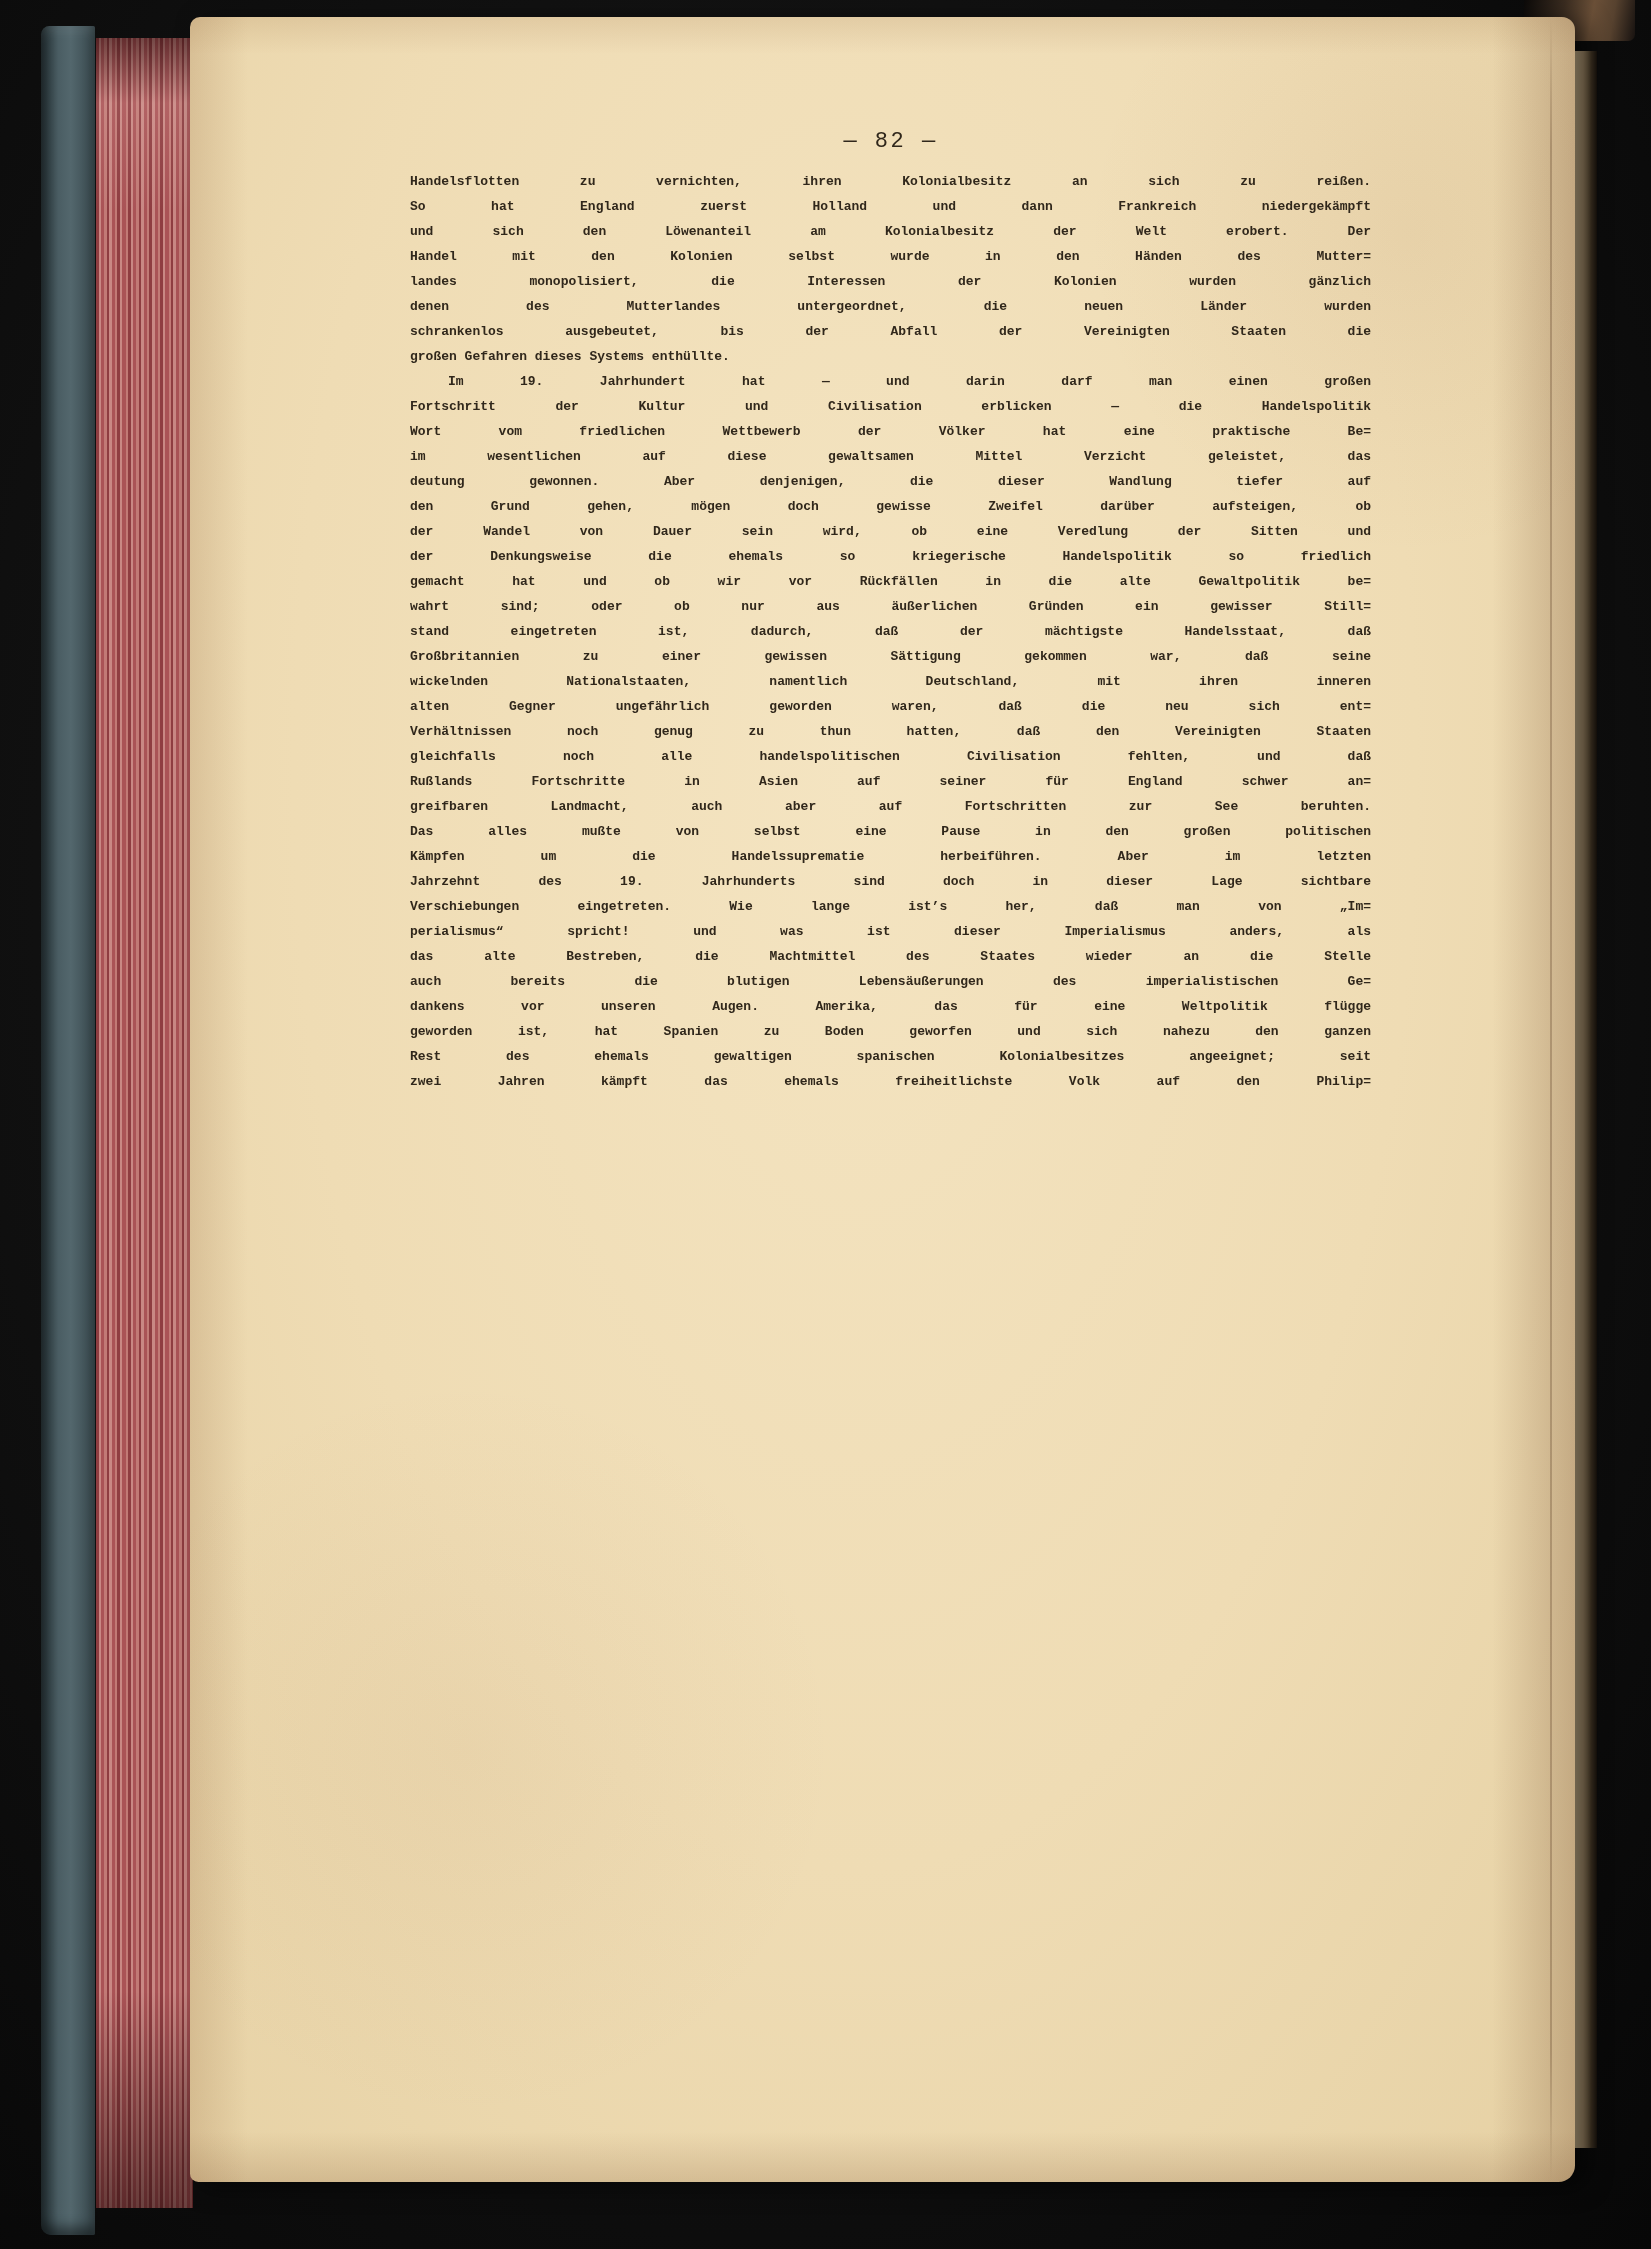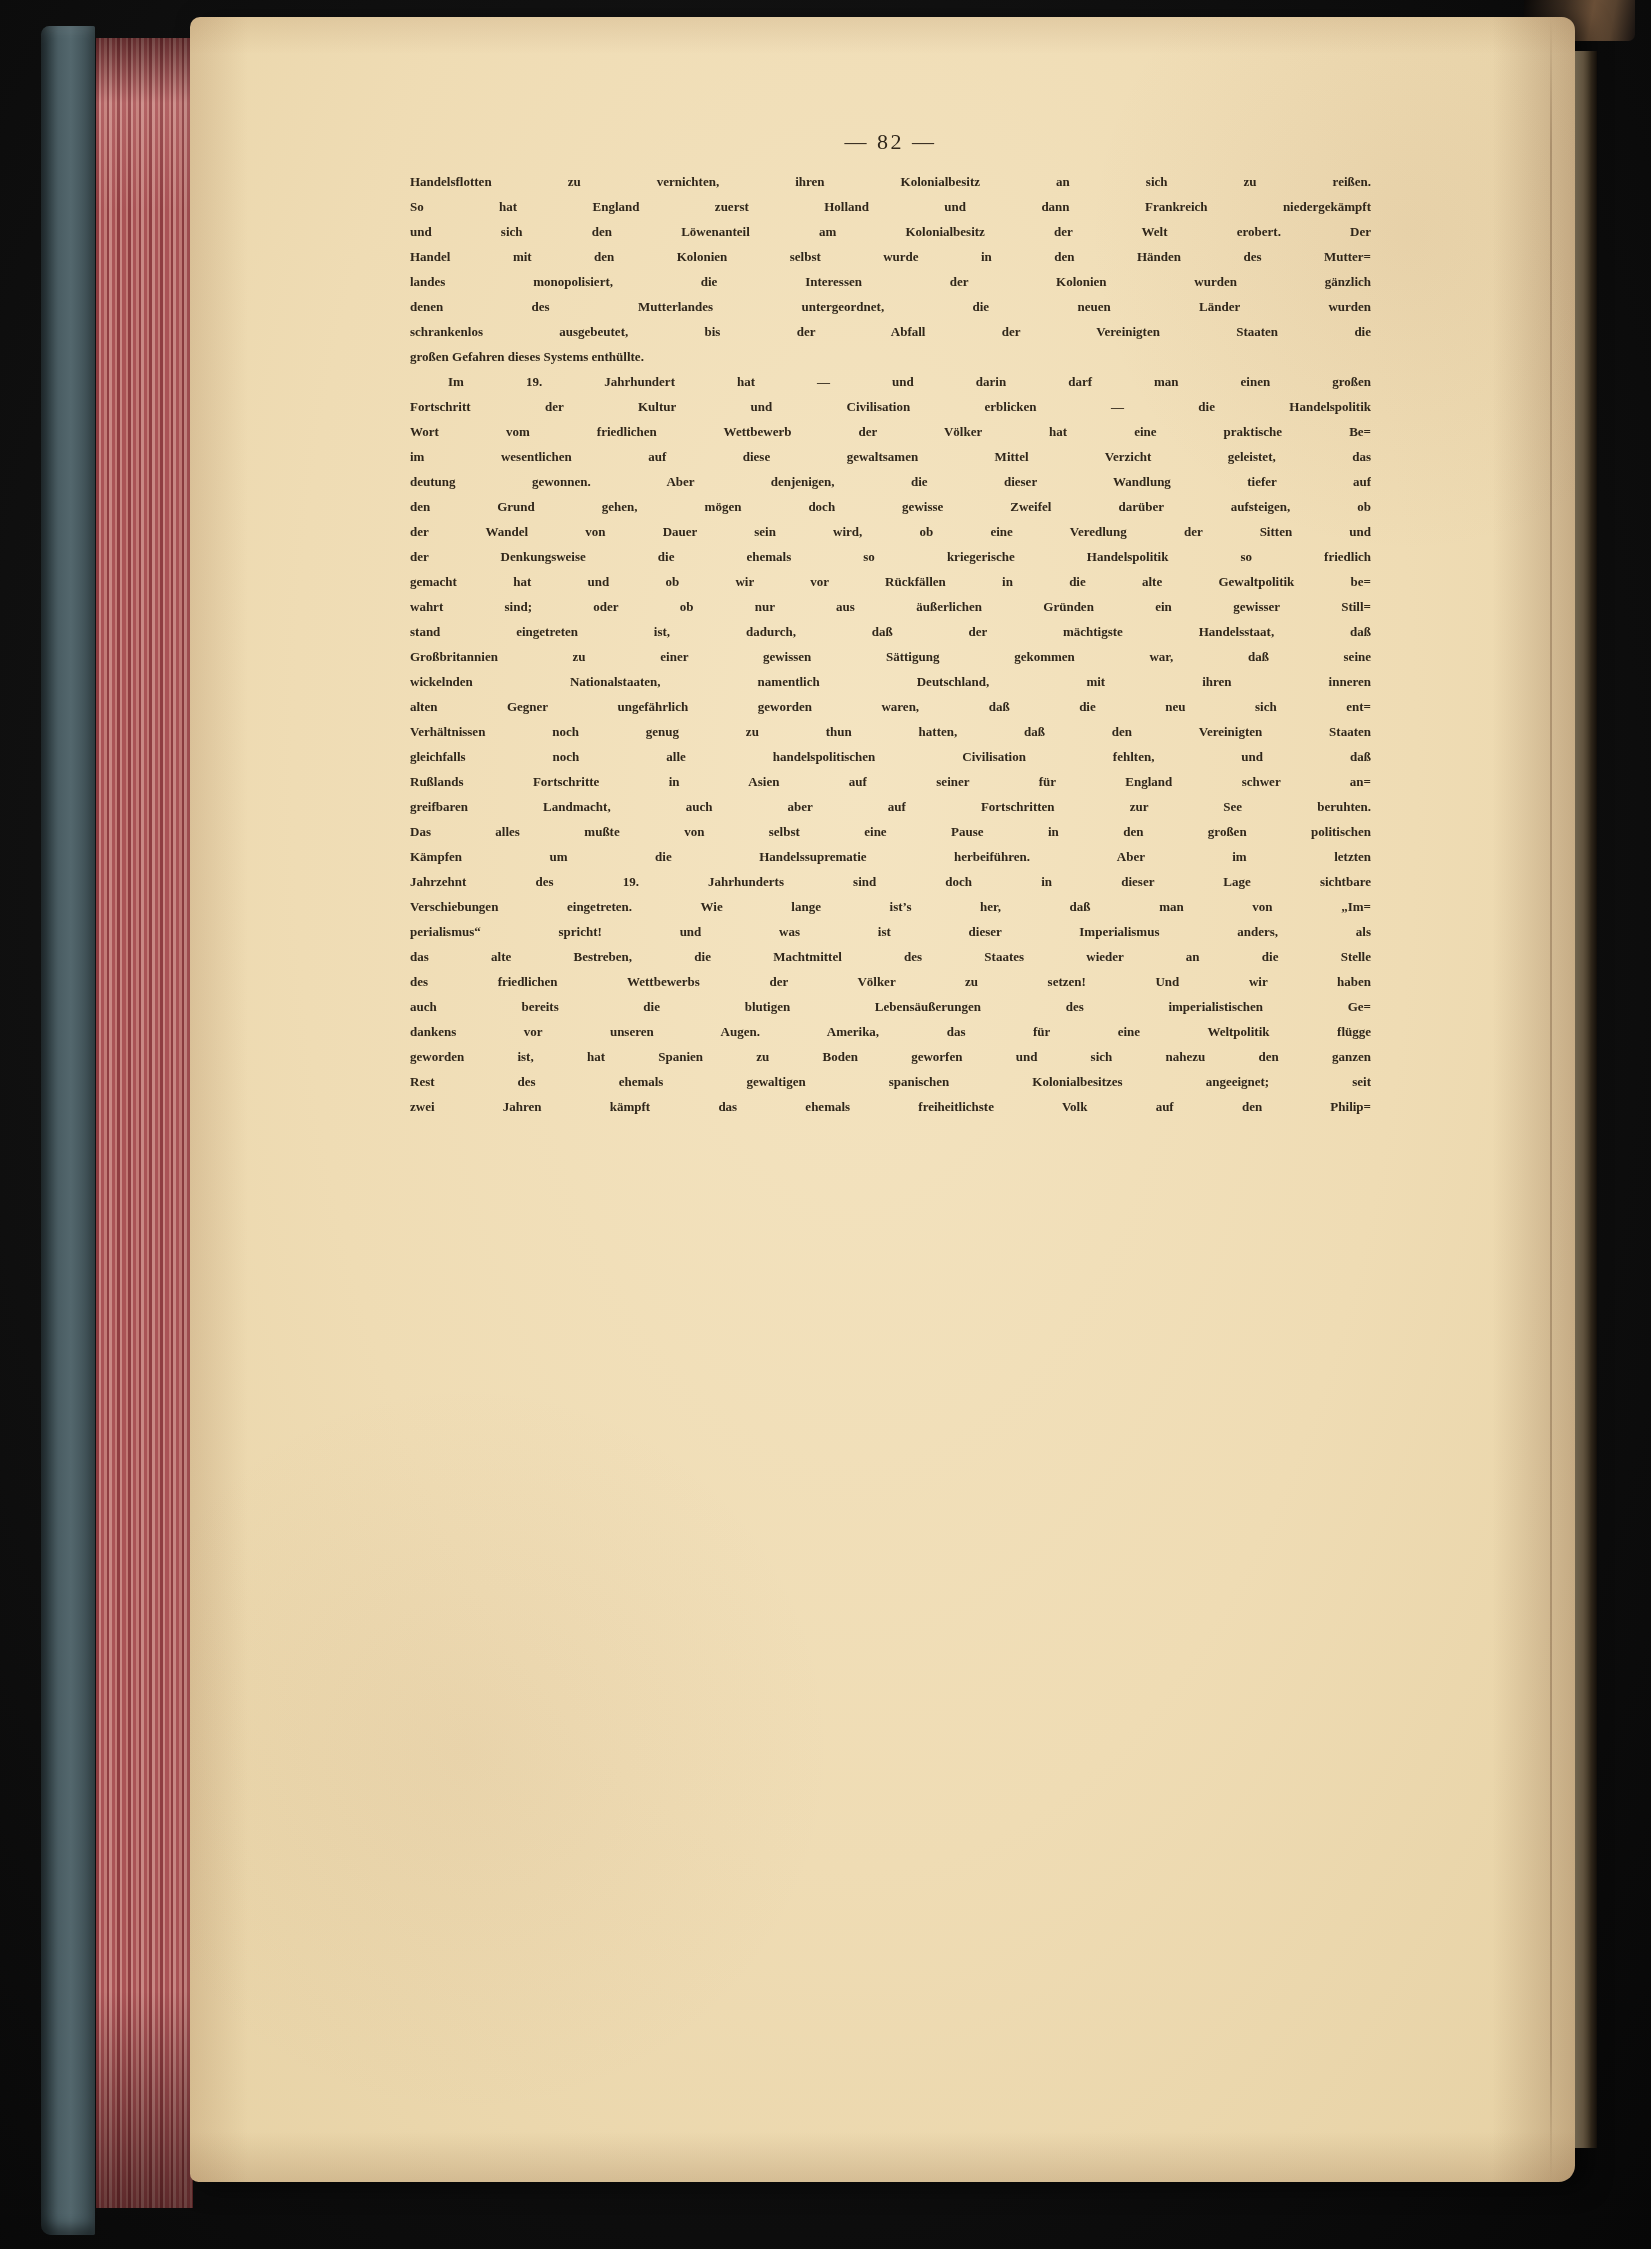--- a/index.html
+++ b/index.html
@@ -6,21 +6,21 @@
     margin: 0;
     padding: 0;
     background: #000;
   }
   .scene {
     position: relative;
     width: 1651px;
     height: 2250px;
     overflow: hidden;
     background: radial-gradient(ellipse at 45% 40%, #1a1a1a 0%, #101010 55%, #070707 100%);
-    font-family: Liberation Serif, serif;
+    font-family: Liberation Mono, monospace;
   }
 
   
   .corner-top-right {
     position: absolute;
     left: 1524px; top: 0;
     width: 111px; height: 41px;
     background: linear-gradient(100deg, #0c0a09 0%, #3a2c20 35%, #6b5038 60%, #57422f 78%, #171210 100%);
     border-radius: 0 0 6.6px 2.5px;
   }
@@ -160,21 +160,20 @@
           <div class="text-line">Verhältnissen noch genug zu thun hatten, daß den Vereinigten Staaten</div>
           <div class="text-line">gleichfalls noch alle handelspolitischen Civilisation fehlten, und daß</div>
           <div class="text-line">Rußlands Fortschritte in Asien auf seiner für England schwer an=</div>
           <div class="text-line">greifbaren Landmacht, auch aber auf Fortschritten zur See beruhten.</div>
           <div class="text-line">Das alles mußte von selbst eine Pause in den großen politischen</div>
           <div class="text-line">Kämpfen um die Handelssuprematie herbeiführen. Aber im letzten</div>
           <div class="text-line">Jahrzehnt des 19. Jahrhunderts sind doch in dieser Lage sichtbare</div>
           <div class="text-line">Verschiebungen eingetreten. Wie lange ist’s her, daß man von „Im=</div>
           <div class="text-line">perialismus“ spricht! und was ist dieser Imperialismus anders, als</div>
           <div class="text-line">das alte Bestreben, die Machtmittel des Staates wieder an die Stelle</div>
-          <div class="text-line">des friedlichen Wettbewerbs der Völker zu setzen! Und wir haben</div>
           <div class="text-line">auch bereits die blutigen Lebensäußerungen des imperialistischen Ge=</div>
           <div class="text-line">dankens vor unseren Augen. Amerika, das für eine Weltpolitik flügge</div>
           <div class="text-line">geworden ist, hat Spanien zu Boden geworfen und sich nahezu den ganzen</div>
           <div class="text-line">Rest des ehemals gewaltigen spanischen Kolonialbesitzes angeeignet; seit</div>
           <div class="text-line">zwei Jahren kämpft das ehemals freiheitlichste Volk auf den Philip=</div>
         </div>
       </div>
   </div>
 </div>
 

